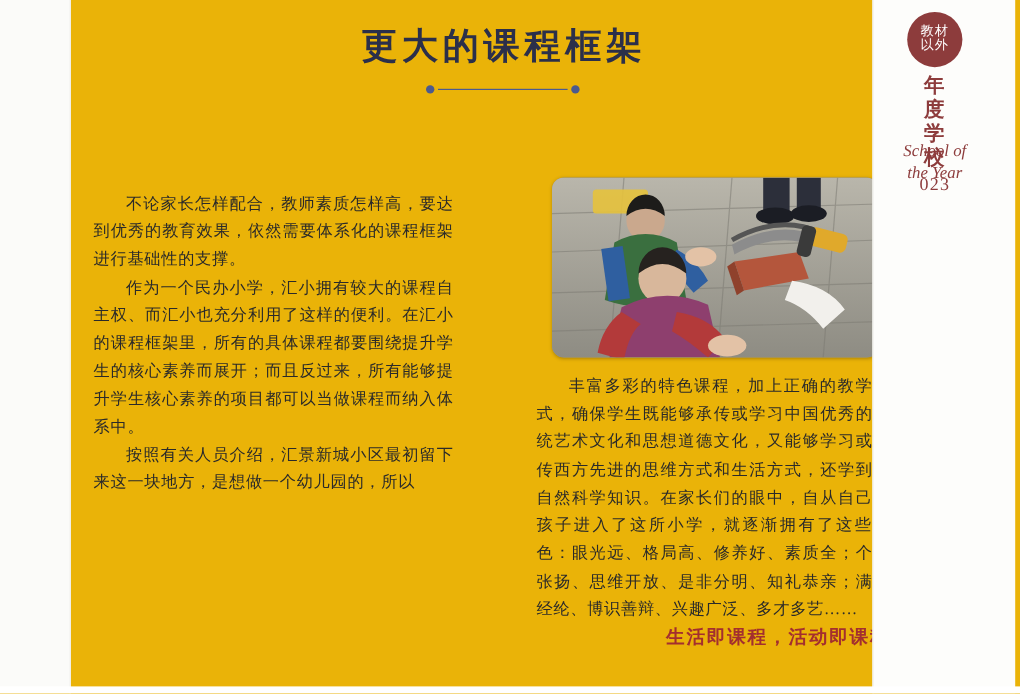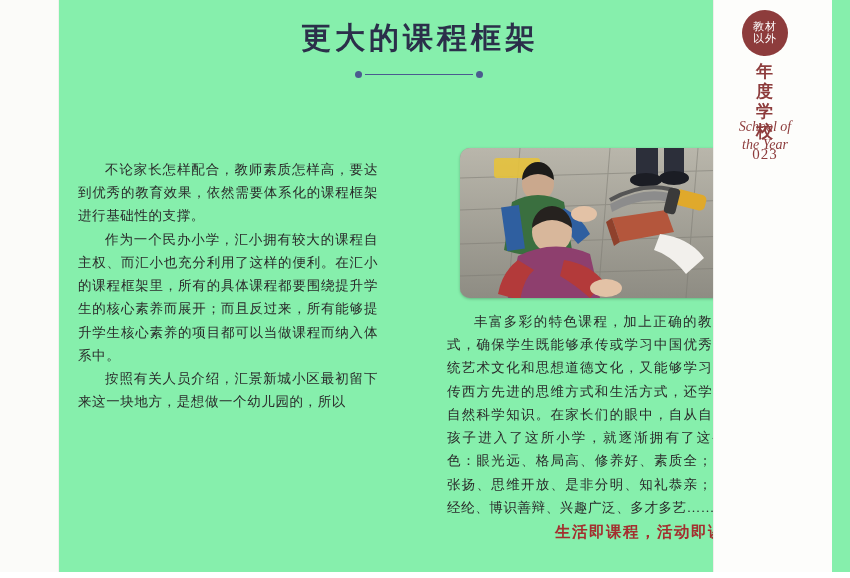--- a/index.html
+++ b/index.html
@@ -10,35 +10,35 @@
     width: 850px;
     height: 578px;
     background: #ffffff;
     font-family: "Liberation Serif", serif;
     overflow: hidden;
   }
   .page {
     position: relative;
     width: 850px;
     height: 578px;
-    background: #86efac;
+    background: #eab308;
     overflow: hidden;
   }
   
   .left-strip {
     position: absolute;
     left: 0; top: 0;
     width: 58px; height: 578px;
     background: #fbfbf9;
     border-right: 1px solid #f1f1ee;
   }
   
   .right-rail {
     position: absolute;
-    right: 18px; top: 0;
+    right: 4px; top: 0;
     width: 118px;
     height: 578px;
     background: #fdfdfb;
     border-left: 1px solid #efeeea;
   }
   .rail-seal {
     position: absolute;
     top: 10px;
     left: 28px;
     width: 46px;

